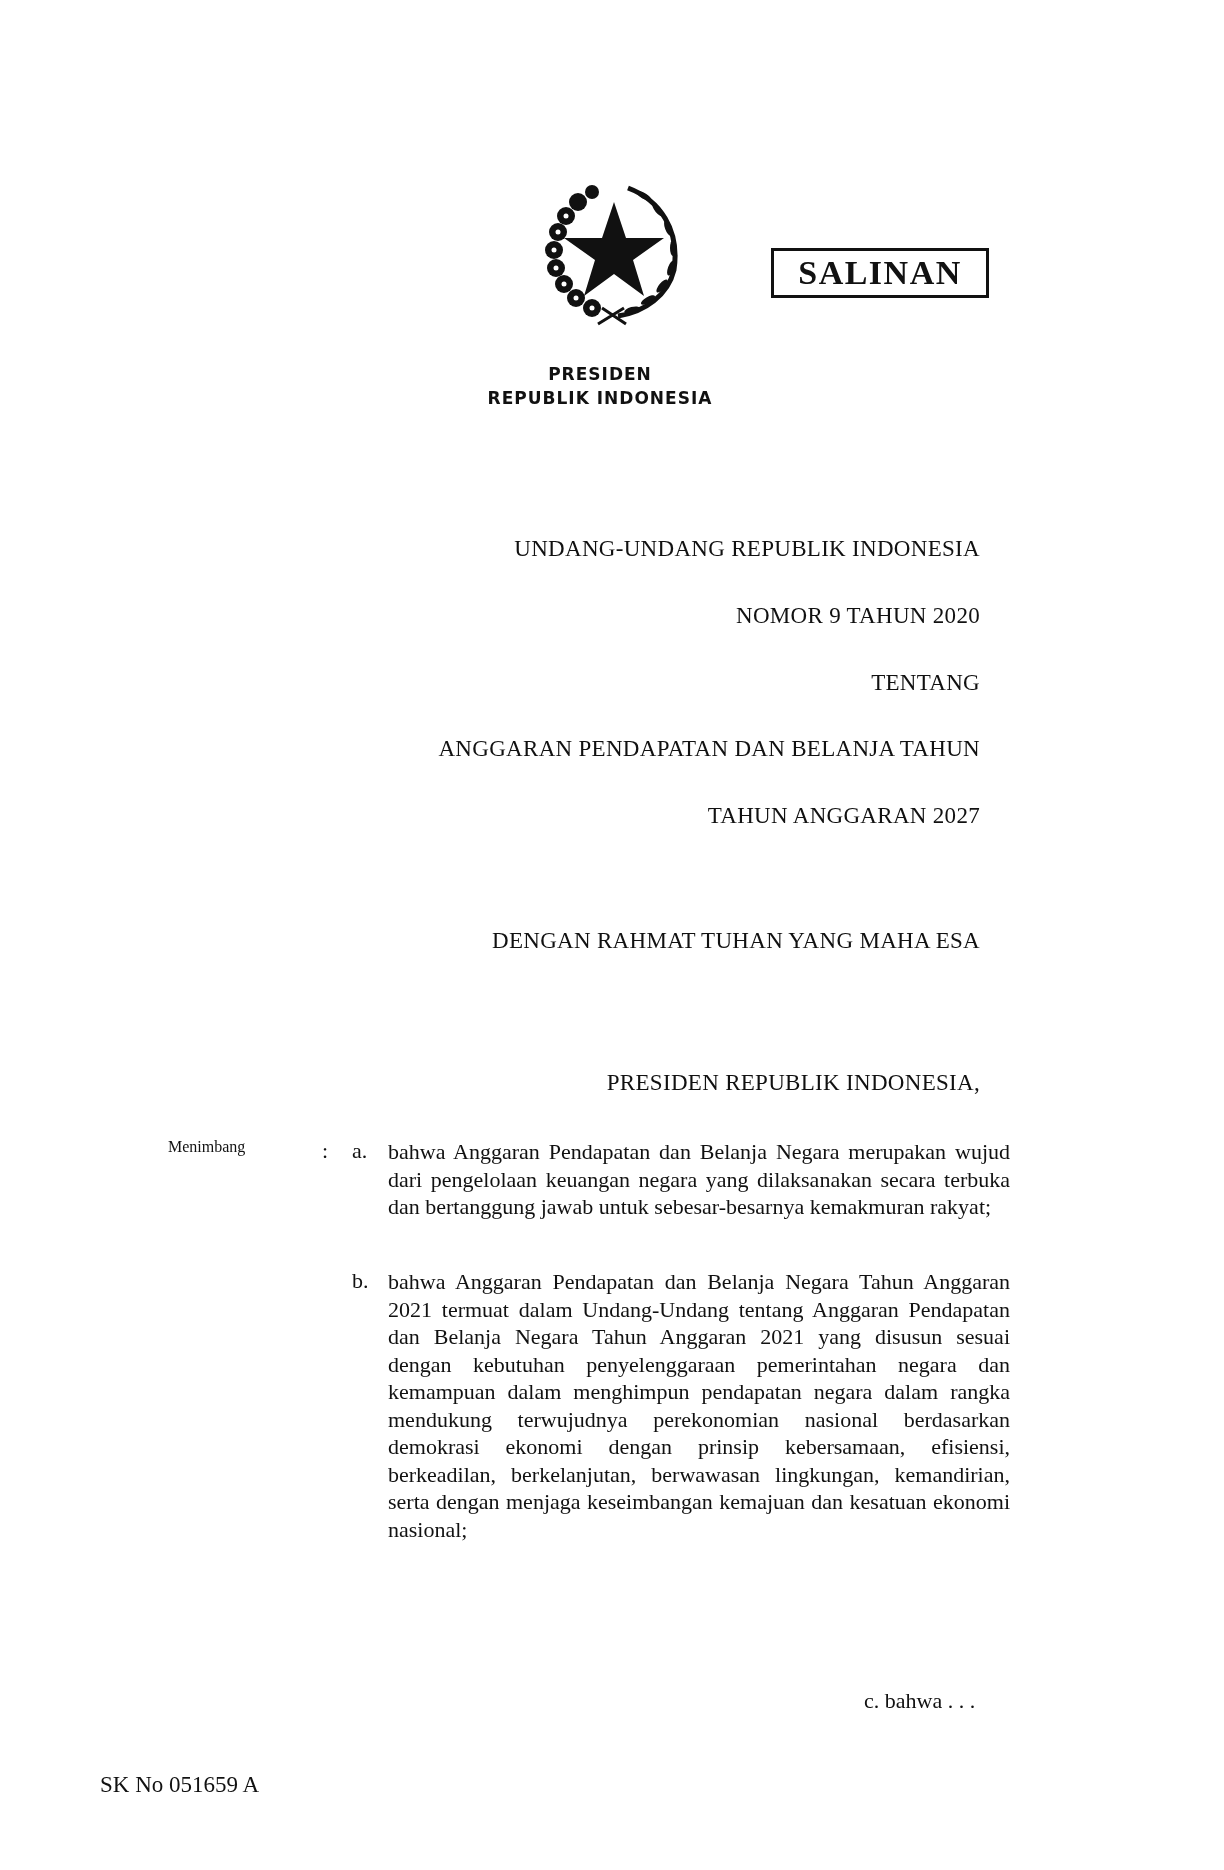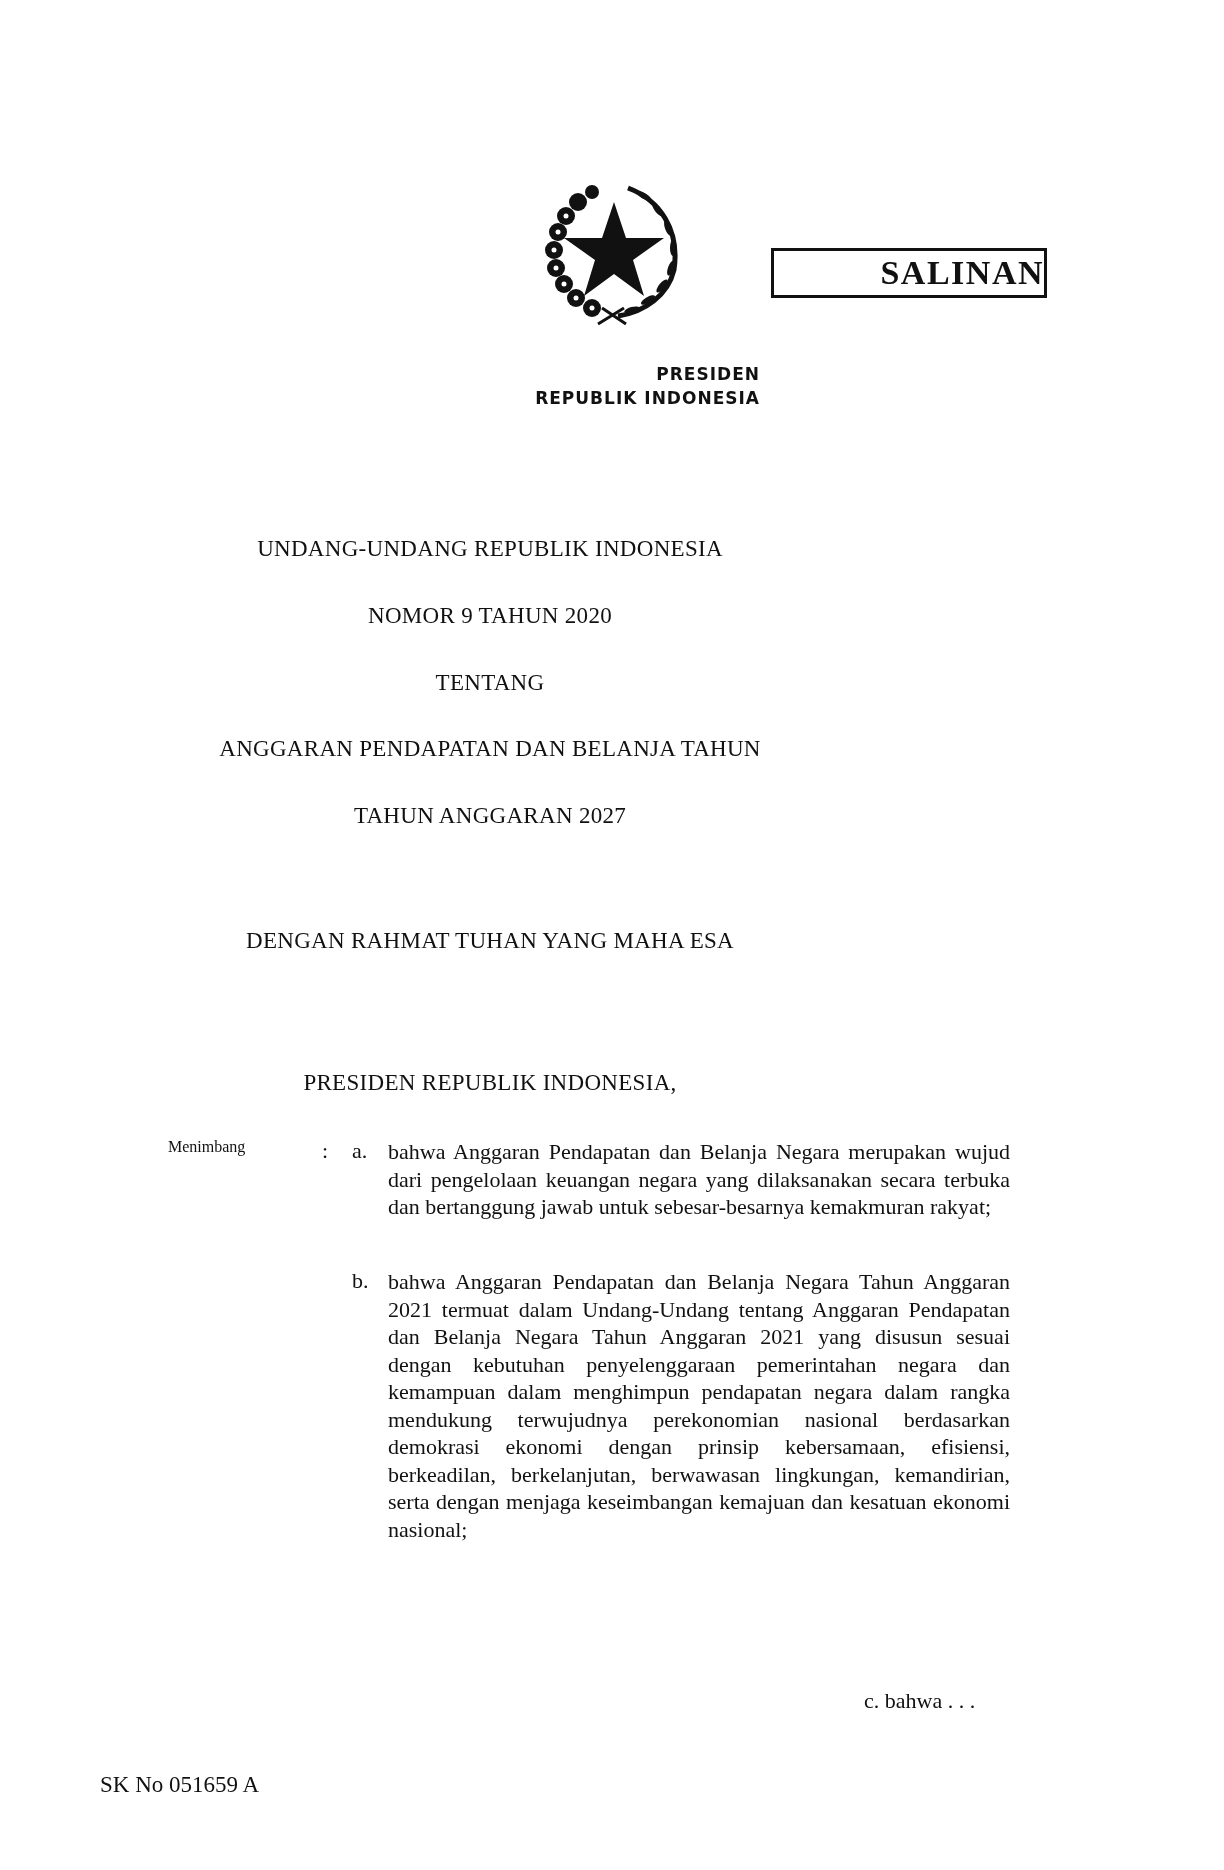--- a/index.html
+++ b/index.html
@@ -2,26 +2,26 @@
 <html><head>
   <meta charset="utf-8">
   <style>
     html, body { margin: 0; padding: 0; background: #ffffff; }
     body {
       width: 1224px; height: 1870px; position: relative; overflow: hidden;
       font-family: "Liberation Serif", "DejaVu Serif", serif; color: #111;
     }
     .emblem { position: absolute; left: 540px; top: 180px; width: 145px; height: 150px; }
     .emblem svg { width: 100%; height: 100%; }
-    .org { position: absolute; left: 440px; top: 362px; width: 320px; text-align: right;
+    .org { position: absolute; left: 440px; top: 362px; width: 320px; text-align: center;
       font-family: "DejaVu Sans", sans-serif; font-weight: bold; font-size: 17px; line-height: 24px; letter-spacing: 1px; }
-    .salinan { position: absolute; left: 771px; top: 248px; width: 276px; height: 50px;
-      border: 3px solid #111; box-sizing: border-box; display: flex; align-items: center; justify-content: flex-end; }
+    .salinan { position: absolute; left: 771px; top: 248px; width: 218px; height: 50px;
+      border: 3px solid #111; box-sizing: border-box; display: flex; align-items: center; justify-content: center; }
     .salinan span { font-family: "Liberation Serif", serif; font-weight: bold; font-size: 34px; letter-spacing: 1.5px; }
-    .title-line { position: absolute; left: 0; width: 980px; text-align: center; font-size: 23px; letter-spacing: 0.3px; }
+    .title-line { position: absolute; left: 0; width: 980px; text-align: right; font-size: 23px; letter-spacing: 0.3px; }
     .label-menimbang { position: absolute; left: 168px; top: 1138px; font-size: 16px; }
     .colon { position: absolute; left: 322px; top: 1138px; font-size: 22px; }
     .item-marker { position: absolute; left: 352px; font-size: 22px; }
     .item-body { position: absolute; left: 388px; width: 622px; font-size: 22px; line-height: 27.5px;
       text-align: justify; text-align-last: left; }
     .continuation { position: absolute; left: 864px; top: 1688px; font-size: 22px; }
     .sk { position: absolute; left: 100px; top: 1772px; font-family: Liberation Serif, serif; font-size: 23px; }
   </style>
 </head>
 <body>

